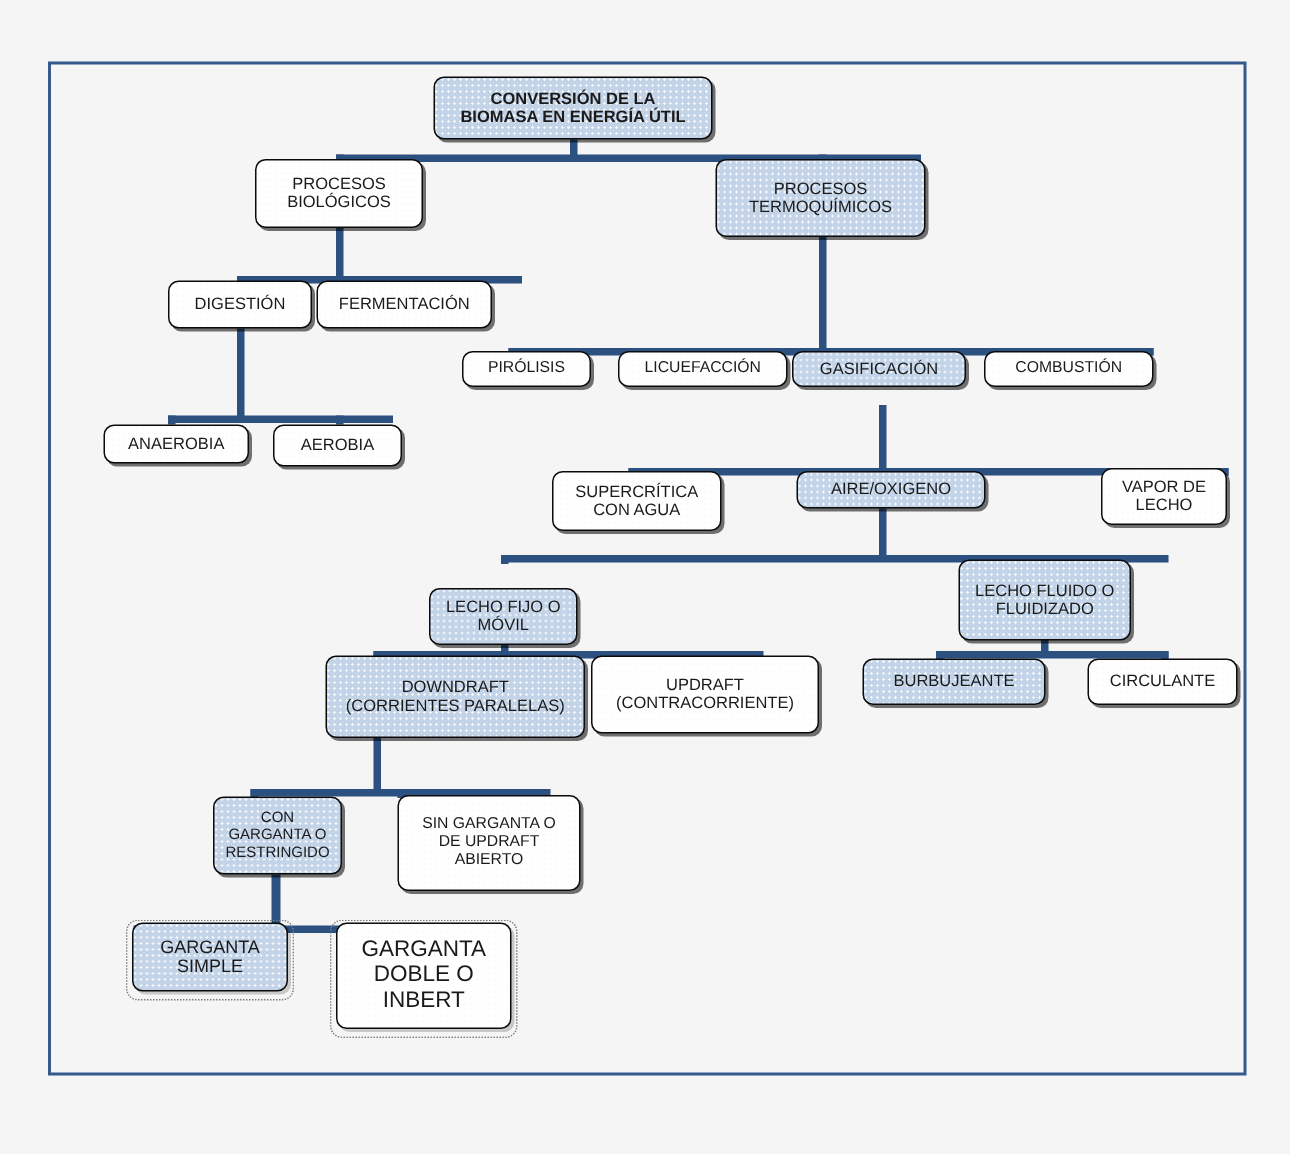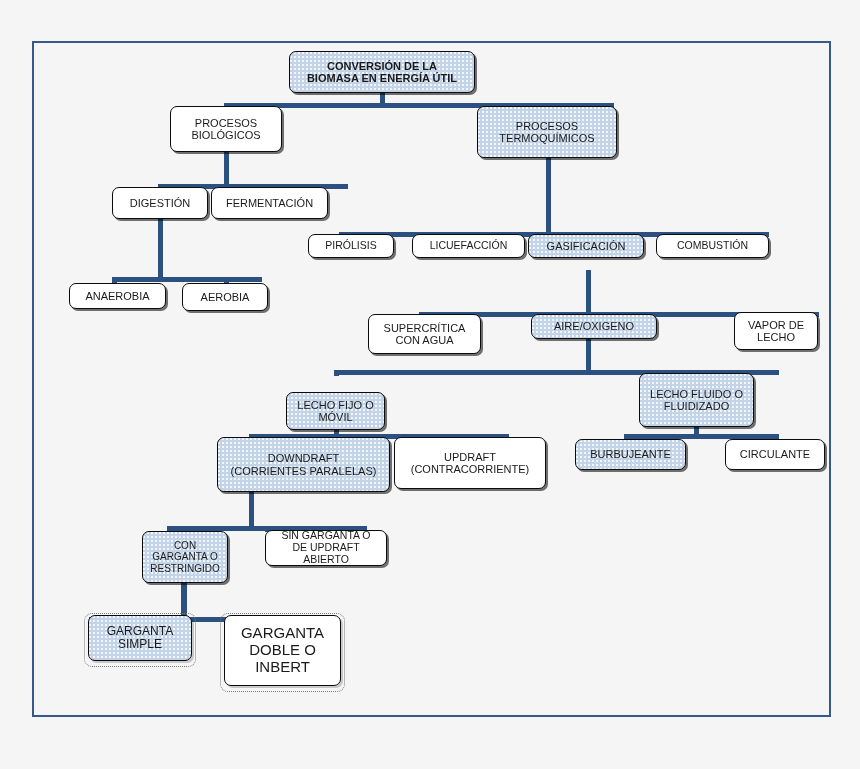--- a/index.html
+++ b/index.html
@@ -232,37 +232,37 @@
       </span>
     </div>
 
     <div class="node white s11" style="left:360px; top:394px; width:152px; height:52px;">
       <span>
         <span>UPDRAFT</span>
         <span>(CONTRACORRIENTE)</span>
       </span>
     </div>
 
-    <div class="node blue s11" style="left:541px; top:396px; width:111px; height:31px;">
+    <div class="node blue s11" style="left:541px; top:396px; width:122px; height:31px;">
       <span>BURBUJEANTE</span>
     </div>
 
     <div class="node white s11" style="left:691px; top:396px; width:100px; height:31px;">
       <span>CIRCULANTE</span>
     </div>
 
     <div class="node blue s10" style="left:108px; top:488px; width:86px; height:52px;">
       <span>
         <span>CON</span>
         <span>GARGANTA O</span>
         <span>RESTRINGIDO</span>
       </span>
     </div>
 
-    <div class="node white s105" style="left:231px; top:487px; width:122px; height:36px;">
+    <div class="node white s105" style="left:231px; top:487px; width:122px; height:64px;">
       <span>
         <span>SIN GARGANTA O</span>
         <span>DE UPDRAFT</span>
         <span>ABIERTO</span>
       </span>
     </div>
 
     <div class="node blue s12 dotted-shadow" style="left:54px; top:572px; width:104px; height:46px;">
       <span>
         <span>GARGANTA</span>

